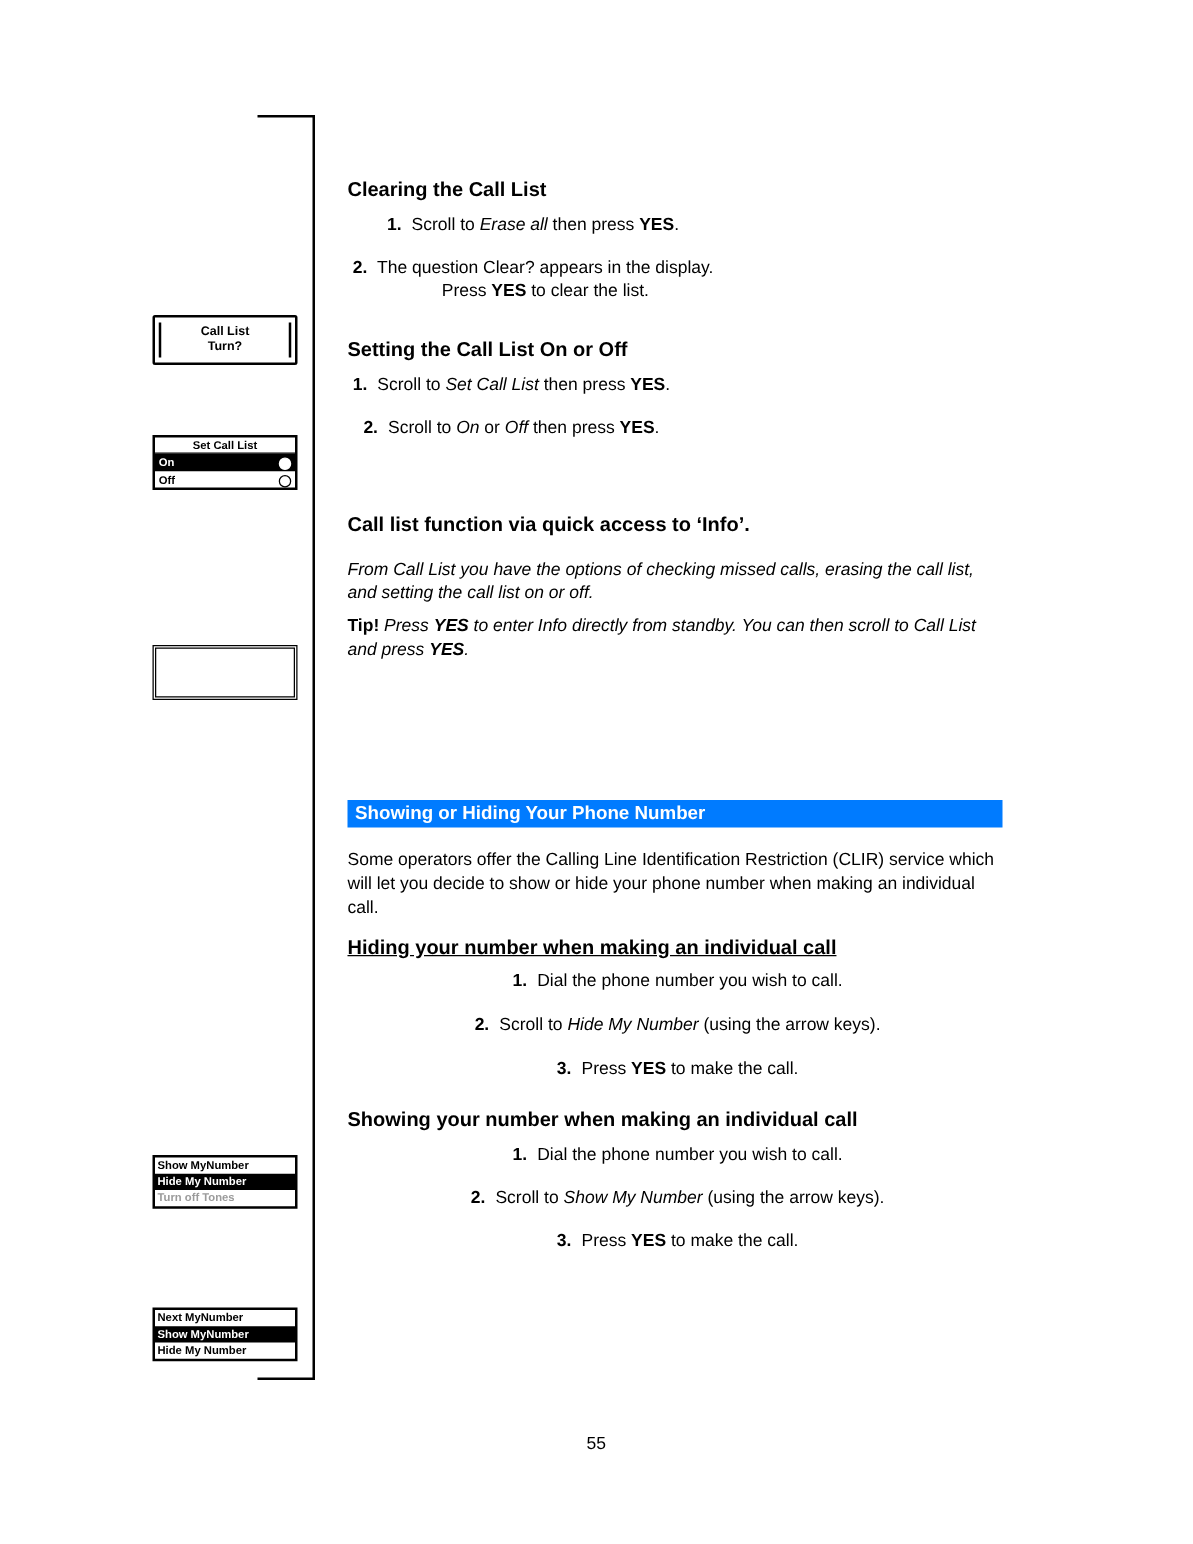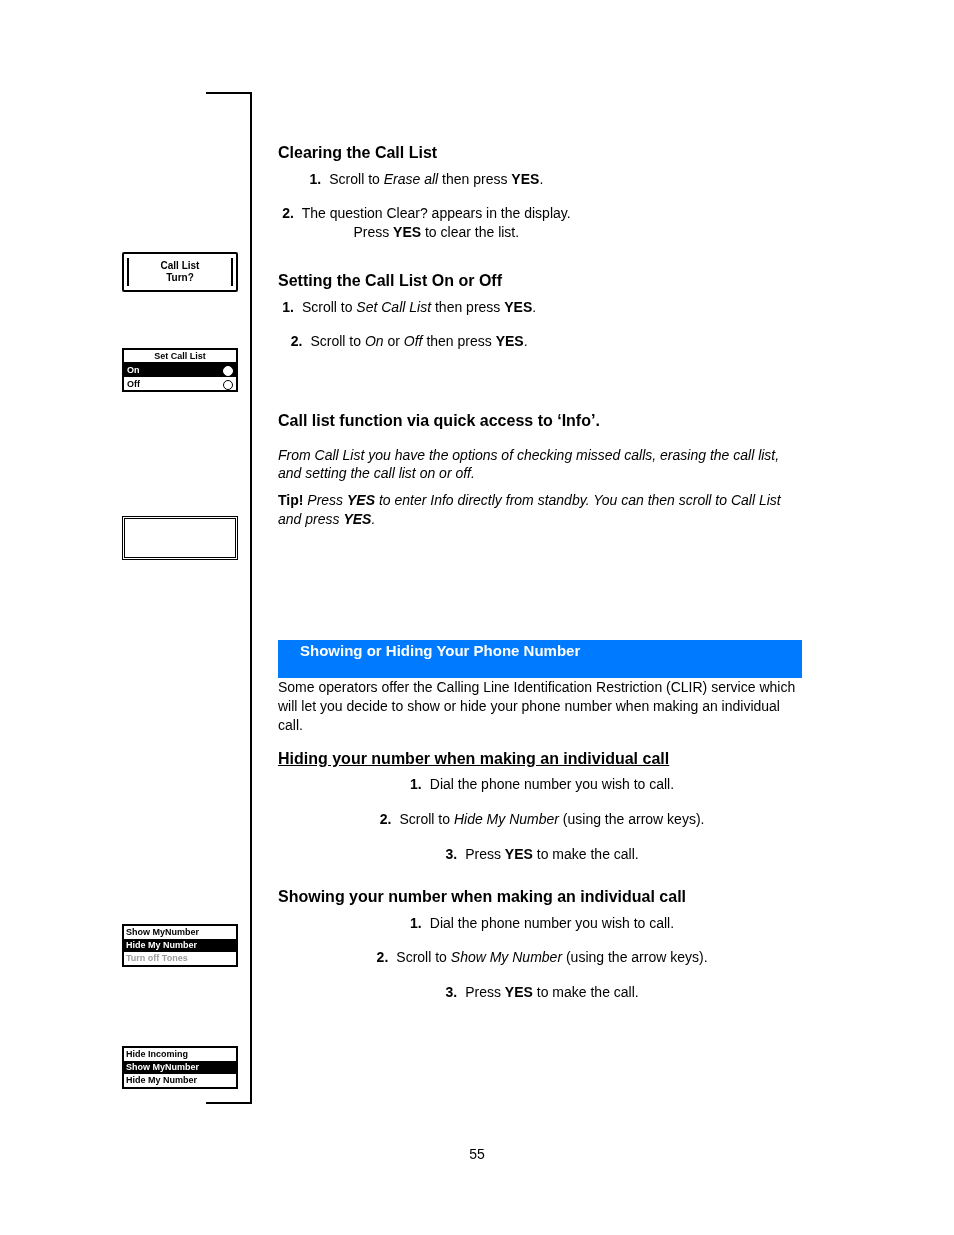--- a/index.html
+++ b/index.html
@@ -177,28 +177,28 @@
   .body .step { margin-bottom: 16px; text-align: center; }
   .body .step .num {
     display: inline-block;
     width: 20px;
     font-weight: bold;
   }
   .bluebar {
     position: absolute;
     left: 0px;
     width: 524px;
-    height: 38px;
+    height: 22px;
     background: #007bff;
     color: #fff;
     font-family: "Arial", sans-serif;
     font-weight: bold;
     font-size: 15px;
     line-height: 22px;
-    padding-left: 22px;
+    padding-left: 6px;
     box-sizing: border-box;
   }
   .tip-label {
     font-weight: bold;
   }
   em.term { font-style: italic; }
   strong.key { font-weight: bold; }
 
   .section-title {
     font-size: 16px;
@@ -247,21 +247,21 @@
 
     <div class="lcd lcd-empty"></div>
 
     <div class="lcd lcd-opts lcd-hide">
       <div class="opt">Show MyNumber</div>
       <div class="opt sel">Hide My Number</div>
       <div class="opt dim">Turn off Tones</div>
     </div>
 
     <div class="lcd lcd-opts lcd-show">
-      <div class="opt">Hide Incoming</div>
+      <div class="opt">Next MyNumber</div>
       <div class="opt sel">Show MyNumber</div>
       <div class="opt">Hide My Number</div>
     </div>
 
   </div>
 
   <div class="body">
 
     <div style="position:absolute; top:36px;">
       <div class="section-title">Clearing the Call List</div>

